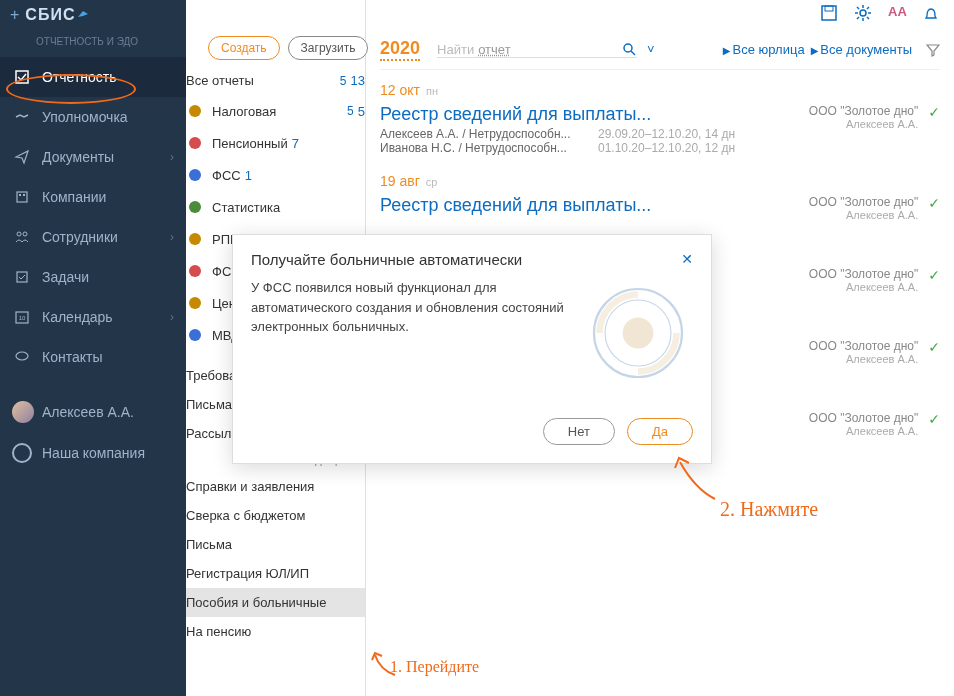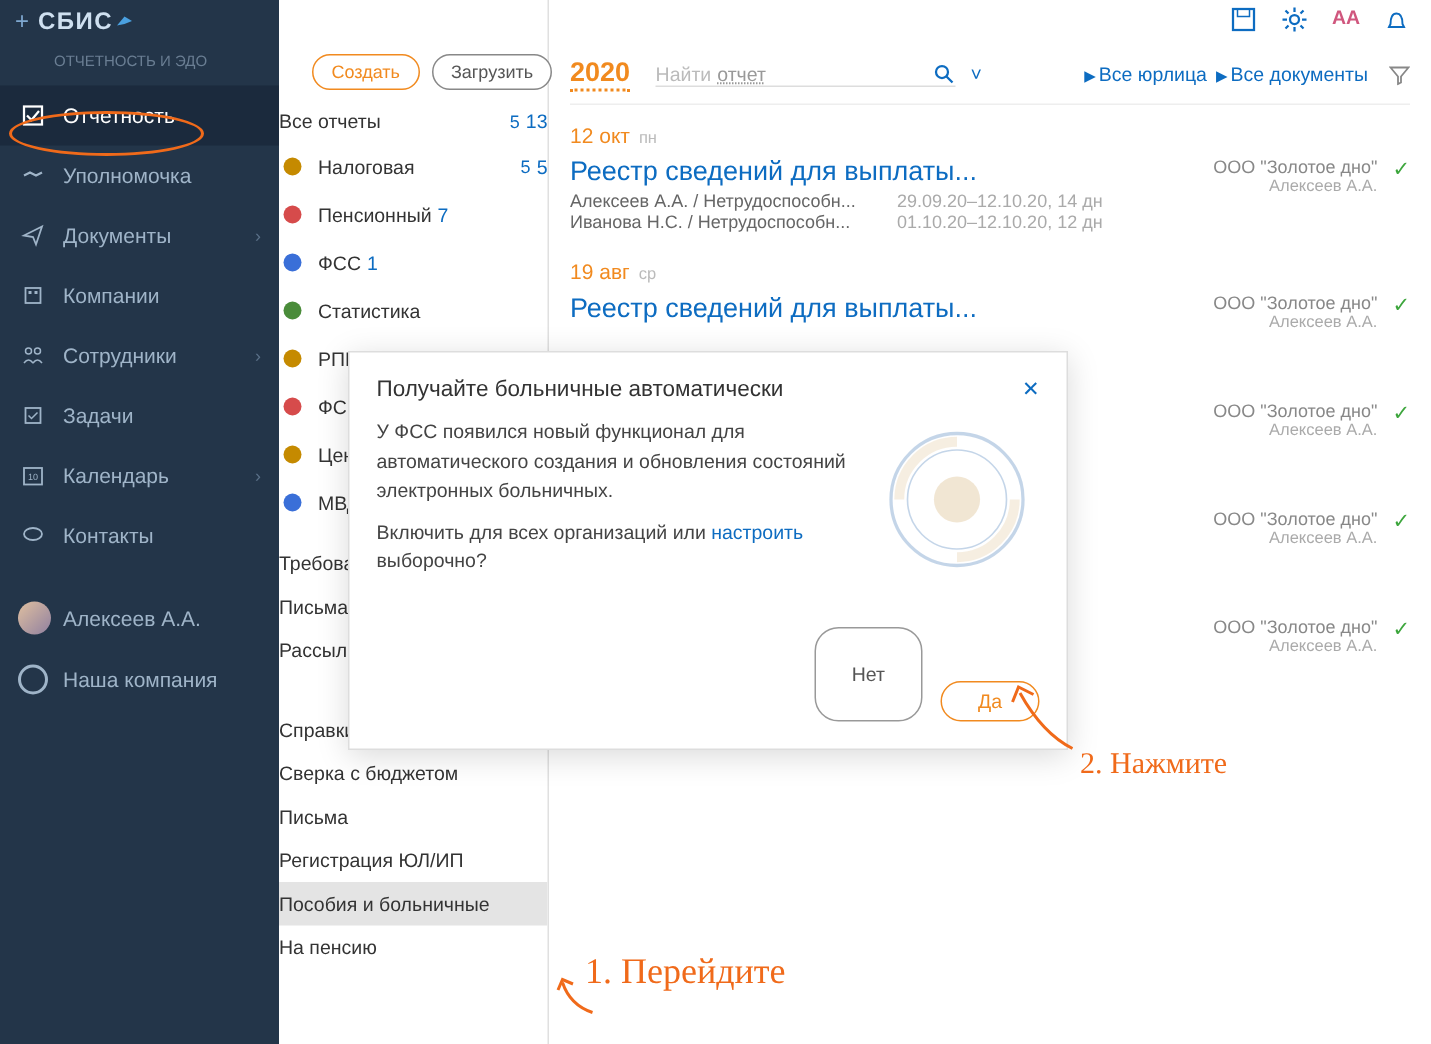--- a/index.html
+++ b/index.html
@@ -68,25 +68,25 @@
 .modal { position: absolute; left: 232px; top: 234px; width: 480px; background: #fff; border: 1px solid #ddd; box-shadow: 0 4px 20px rgba(0,0,0,0.15); z-index: 10; }
 .modal-head { padding: 16px 18px 10px; font-size: 15px; font-weight: normal; color: #333; display: flex; }
 .modal-close { margin-left: auto; color: #0d6cc1; cursor: pointer; font-size: 14px; }
 .modal-body { padding: 0 18px 18px; display: flex; }
 .modal-text { flex: 1; font-size: 13px; color: #444; line-height: 1.5; }
 .modal-text a { color: #0d6cc1; text-decoration: none; }
 .modal-emblem { width: 110px; height: 110px; opacity: 0.35; }
 .modal-foot { padding: 12px 18px 18px; display: flex; justify-content: flex-end; gap: 12px; }
 .mbtn { border-radius: 16px; padding: 5px 24px; font-size: 13px; cursor: pointer; background: #fff; }
 .mbtn.no { border: 1px solid #999; color: #555; }
-.mbtn.yes { border: 1px solid #f18a1f; color: #f18a1f; margin-top: 36px; }
+.mbtn.yes { border: 1px solid #f18a1f; color: #f18a1f; }
 
 
 .ann-circle { position: absolute; left: 6px; top: 74px; width: 130px; height: 30px; border: 2px solid #f06a1a; border-radius: 50%; z-index: 20; pointer-events: none; }
-.ann1-text { position: absolute; left: 390px; top: 635px; color: #f06a1a; font-size: 24px; font-family: 'Comic Sans MS', cursive; z-index: 20; }
+.ann1-text { position: absolute; left: 390px; top: 658px; color: #f06a1a; font-size: 16px; font-family: 'Comic Sans MS', cursive; z-index: 20; }
 .ann2-text { position: absolute; left: 720px; top: 498px; color: #f06a1a; font-size: 20px; font-family: 'Comic Sans MS', cursive; z-index: 20; }
 .ann-arrow1 { position: absolute; left: 370px; top: 650px; z-index: 20; pointer-events: none; }
 .ann-arrow2 { position: absolute; left: 670px; top: 454px; z-index: 20; pointer-events: none; }
 
 svg { display: block; }
 </style>
 </head>
 <body>
 
 <div class="app">
@@ -421,21 +421,20 @@
 </div>
 
 <div class="modal">
   <div class="modal-head">
     <span>Получайте больничные автоматически</span>
     <span class="modal-close">✕</span>
   </div>
   <div class="modal-body">
     <div class="modal-text">
       <div>У ФСС появился новый функционал для автоматического создания и обновления состояний электронных больничных.</div>
-      <div style="margin-top:8px"><span>Включить для всех организаций или </span><a href="#">настроить</a><span> выборочно?</span></div>
     </div>
     <svg class="modal-emblem" viewBox="0 0 100 100">
       <circle cx="50" cy="50" r="40" fill="none" stroke="#5a8ac0" stroke-width="2"></circle>
       <circle cx="50" cy="50" r="30" fill="none" stroke="#5a8ac0" stroke-width="1"></circle>
       <circle cx="50" cy="50" r="14" fill="#c08a30" opacity="0.6"></circle>
       <path d="M15 50 A35 35 0 0 1 50 15" fill="none" stroke="#c08a30" stroke-width="6" opacity="0.4"></path>
       <path d="M85 50 A35 35 0 0 1 50 85" fill="none" stroke="#c08a30" stroke-width="6" opacity="0.4"></path>
     </svg>
   </div>
   <div class="modal-foot">

